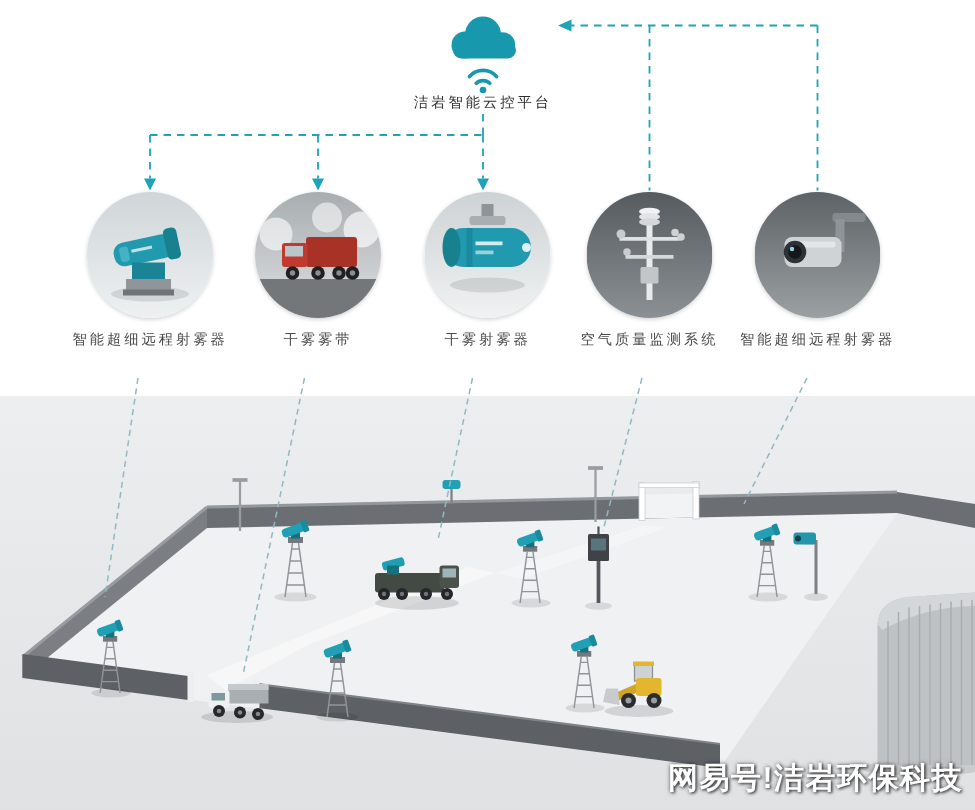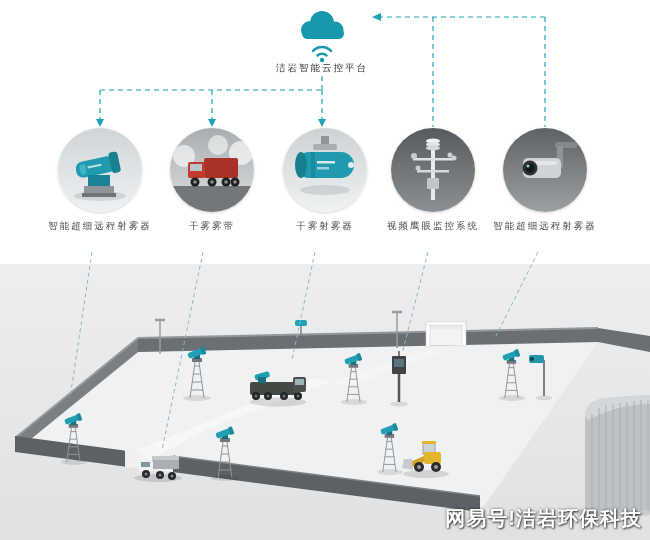--- a/index.html
+++ b/index.html
@@ -329,21 +329,21 @@
         <ellipse cx="42" cy="20" rx="7" ry="2.5" fill="#d5d7d9"></ellipse>
         <rect x="22" y="30" width="40" height="2.5" fill="#dfe1e3"></rect>
         <circle cx="23" cy="28" r="3" fill="#c9ccce"></circle>
         <circle cx="59" cy="27" r="2.5" fill="#cfd2d4"></circle>
           <circle cx="63" cy="30" r="2.5" fill="#cfd2d4"></circle>
         <rect x="26" y="42" width="32" height="2.5" fill="#d6d9da"></rect>
         <circle cx="27" cy="40" r="2.5" fill="#c9ccce"></circle>
         <rect x="36" y="50" width="12" height="11" rx="1" fill="#c3c6c8"></rect>
       </svg>
     </div>
-    <div class="dev-label">视频鹰眼监控系统</div>
+    <div class="dev-label">空气质量监测系统</div>
   </div>
 
   <div class="device" style="left:503px">
     <div class="circle">
       <svg viewBox="0 0 84 84" width="84" height="84">
         <defs>
             <linearGradient id="g5" x1="0" y1="0" x2="0" y2="1">
           <stop offset="0" stop-color="#5d6266"></stop>
               <stop offset="1" stop-color="#9ba0a3"></stop>
             </linearGradient>

